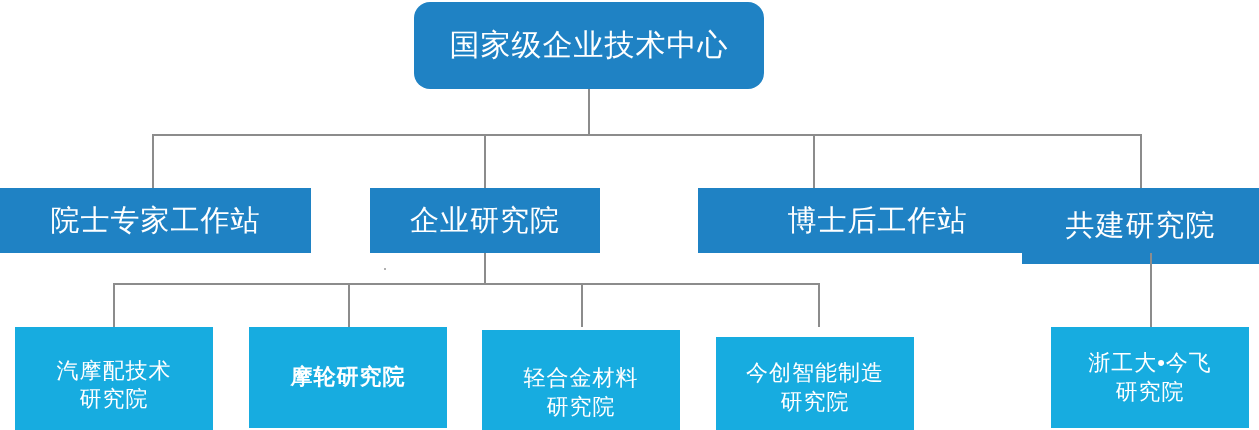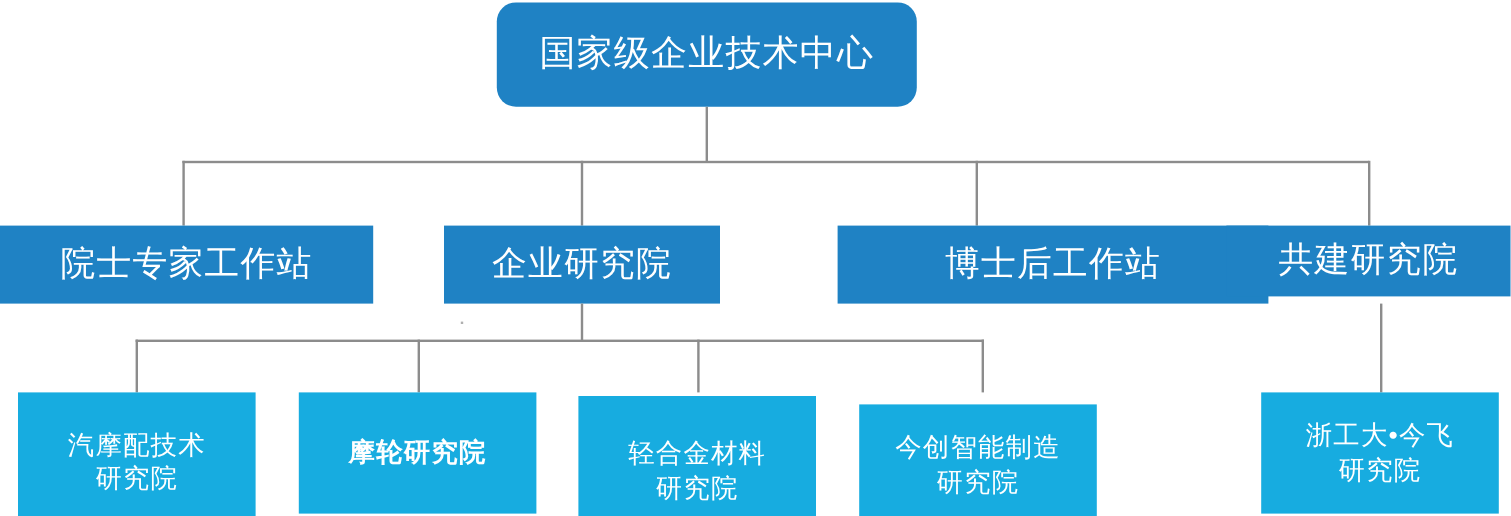--- a/index.html
+++ b/index.html
@@ -66,21 +66,21 @@
   <div class="connector v" style="left:588px; top:89px; height:46px;"></div>
   <div class="connector h" style="left:152px; top:134px; width:989px;"></div>
   <div class="connector v" style="left:152px; top:134px; height:54px;"></div>
   <div class="connector v" style="left:484px; top:134px; height:54px;"></div>
   <div class="connector v" style="left:813px; top:134px; height:54px;"></div>
   <div class="connector v" style="left:1140px; top:134px; height:54px;"></div>
 
   <div class="node tier-two" style="left:370px; top:188px; width:230px; height:65px;">企业研究院</div>
   <div class="node tier-two" style="left:0px; top:188px; width:311px; height:65px;">院士专家工作站</div>
   <div class="node tier-two" style="left:658px; top:188px; width:359px; height:65px;margin-left:40px;">博士后工作站</div>
-  <div class="node tier-two" style="left:1022px; top:188px; width:237px; height:59px;">共建研究院</div>
+  <div class="node tier-two" style="left:1022px; top:188px; width:237px; height:76px;">共建研究院</div>
 
   <div class="connector v" style="left:484px; top:253px; height:31px;"></div>
   <div class="connector h" style="left:113px; top:283px; width:707px;"></div>
   <div class="connector v" style="left:113px; top:283px; height:44px;"></div>
   <div class="connector v" style="left:348px; top:283px; height:44px;"></div>
   <div class="connector v" style="left:581px; top:283px; height:44px;"></div>
   <div class="connector v" style="left:818px; top:283px; height:44px;"></div>
 
   <div class="connector v" style="left:1150px; top:253px; height:74px;"></div>
 

